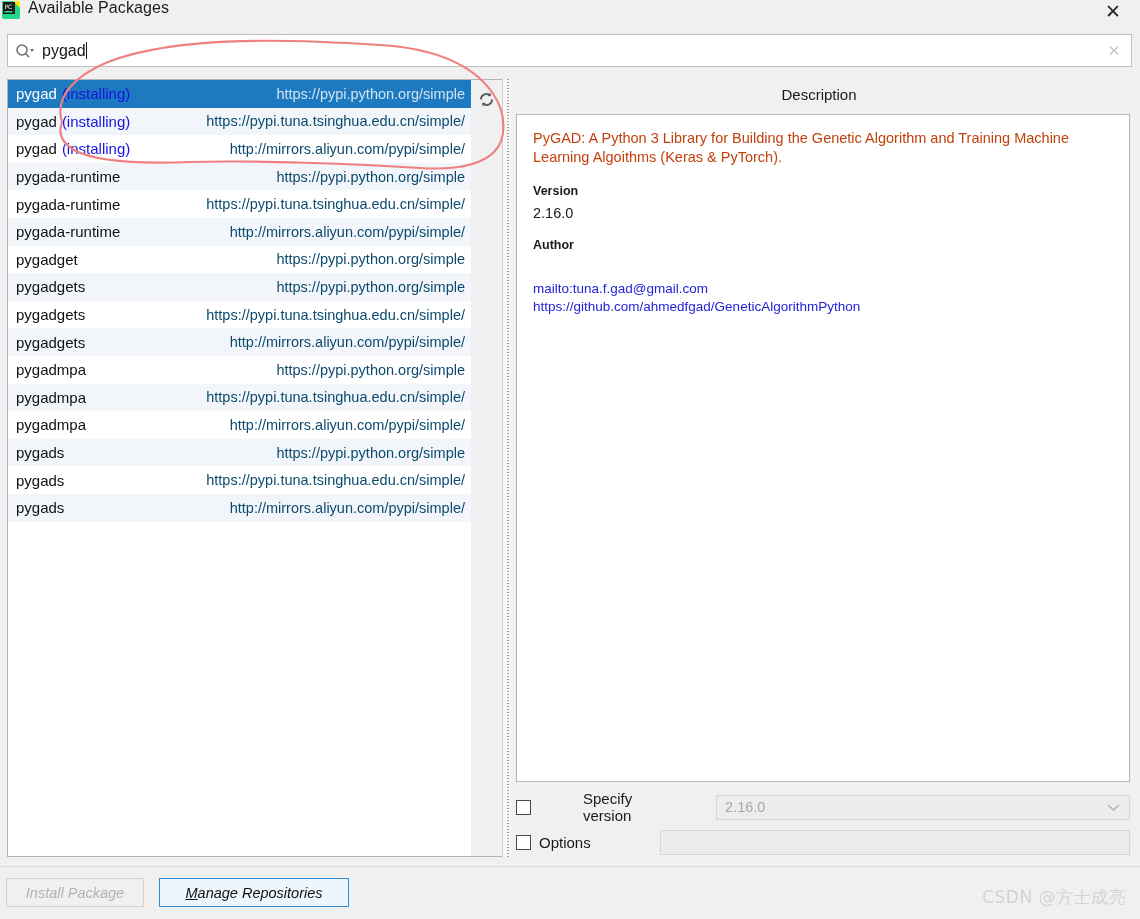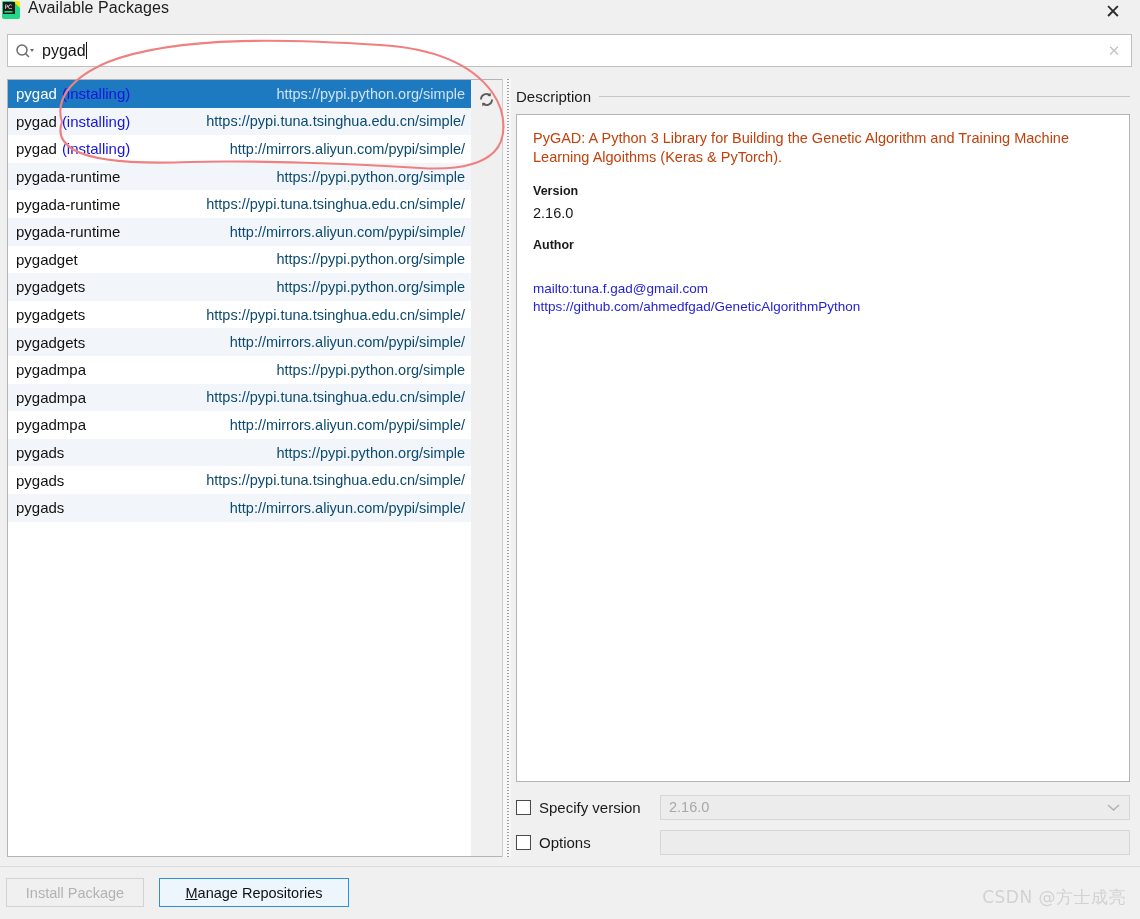--- a/index.html
+++ b/index.html
@@ -101,21 +101,21 @@
     background:
       repeating-linear-gradient(to bottom, #9d9d9d 0 1px, transparent 1px 3px);
     background-position: 2px 0; background-size:2px 100%;
     background-repeat: no-repeat;
     cursor:col-resize;
   }
 
   
   .desc-header {
     position:absolute; left:516px; top:86px; width:614px; height:20px;
-    display:flex; align-items:center;
+    display:flex; align-items:center;flex-direction:column;
   }
   .desc-header .lbl { font-size:15px; color:#1a1a1a; padding-right:8px; }
   .desc-header .line { flex:1; height:1px; background:#c6c6c6; }
 
   .desc-box {
     position:absolute; left:516px; top:114px; width:614px; height:668px;
     background:#ffffff; border:1px solid #b4b4b4;
     padding:14px 16px; overflow:hidden;
   }
   .desc-summary { font-size:14.5px; line-height:19px; color:#c2410c; }
@@ -125,21 +125,21 @@
   .links a {
     display:block; color:#2323d8; text-decoration:none;
     font-size:13.5px; line-height:18px; cursor:pointer;
   }
 
   
   .opt-row {
     position:absolute; left:516px; width:614px; height:26px;
     display:flex; align-items:center;
   }
-  .opt-row.r1 { top:794px; }
+  .opt-row.r1 { top:794px;gap:44px; }
   .opt-row.r2 { top:829px; }
   .cb {
     width:15px; height:15px; border:1.6px solid #4a4a4a;
     background:#ffffff; display:inline-block; cursor:pointer;
     flex:0 0 auto;
   }
   .opt-label { font-size:15px; color:#1a1a1a; margin-left:8px; }
   .opt-field {
     margin-left:auto; width:470px; height:25px;
     border:1px solid #d6d6d6; background:#ececec;
@@ -149,21 +149,21 @@
   .chev { margin-left:auto; color:#b0b0b0; font-size:13px; }
 
   
   .footer {
     position:absolute; left:0; top:866px; width:1140px; height:53px;
     background:#f0f0f0; border-top:1px solid #dcdcdc;
   }
   .btn {
     position:absolute; top:11px; height:29px;
     display:flex; align-items:center; justify-content:center;
-    font-size:14.5px; cursor:pointer;
+    font-size:14.5px; cursor:pointer;font-style:italic;
   }
   .btn.install {
     left:6px; width:138px; background:#f0f0f0;
     border:1px solid #d2d2d2; color:#b2b2b2; cursor:default;
   }
   .btn.manage {
     left:159px; width:190px; background:#eef6fd;
     border:1px solid #2f8ed6; color:#111111;
   }
   .btn.manage u { text-decoration:underline; }

